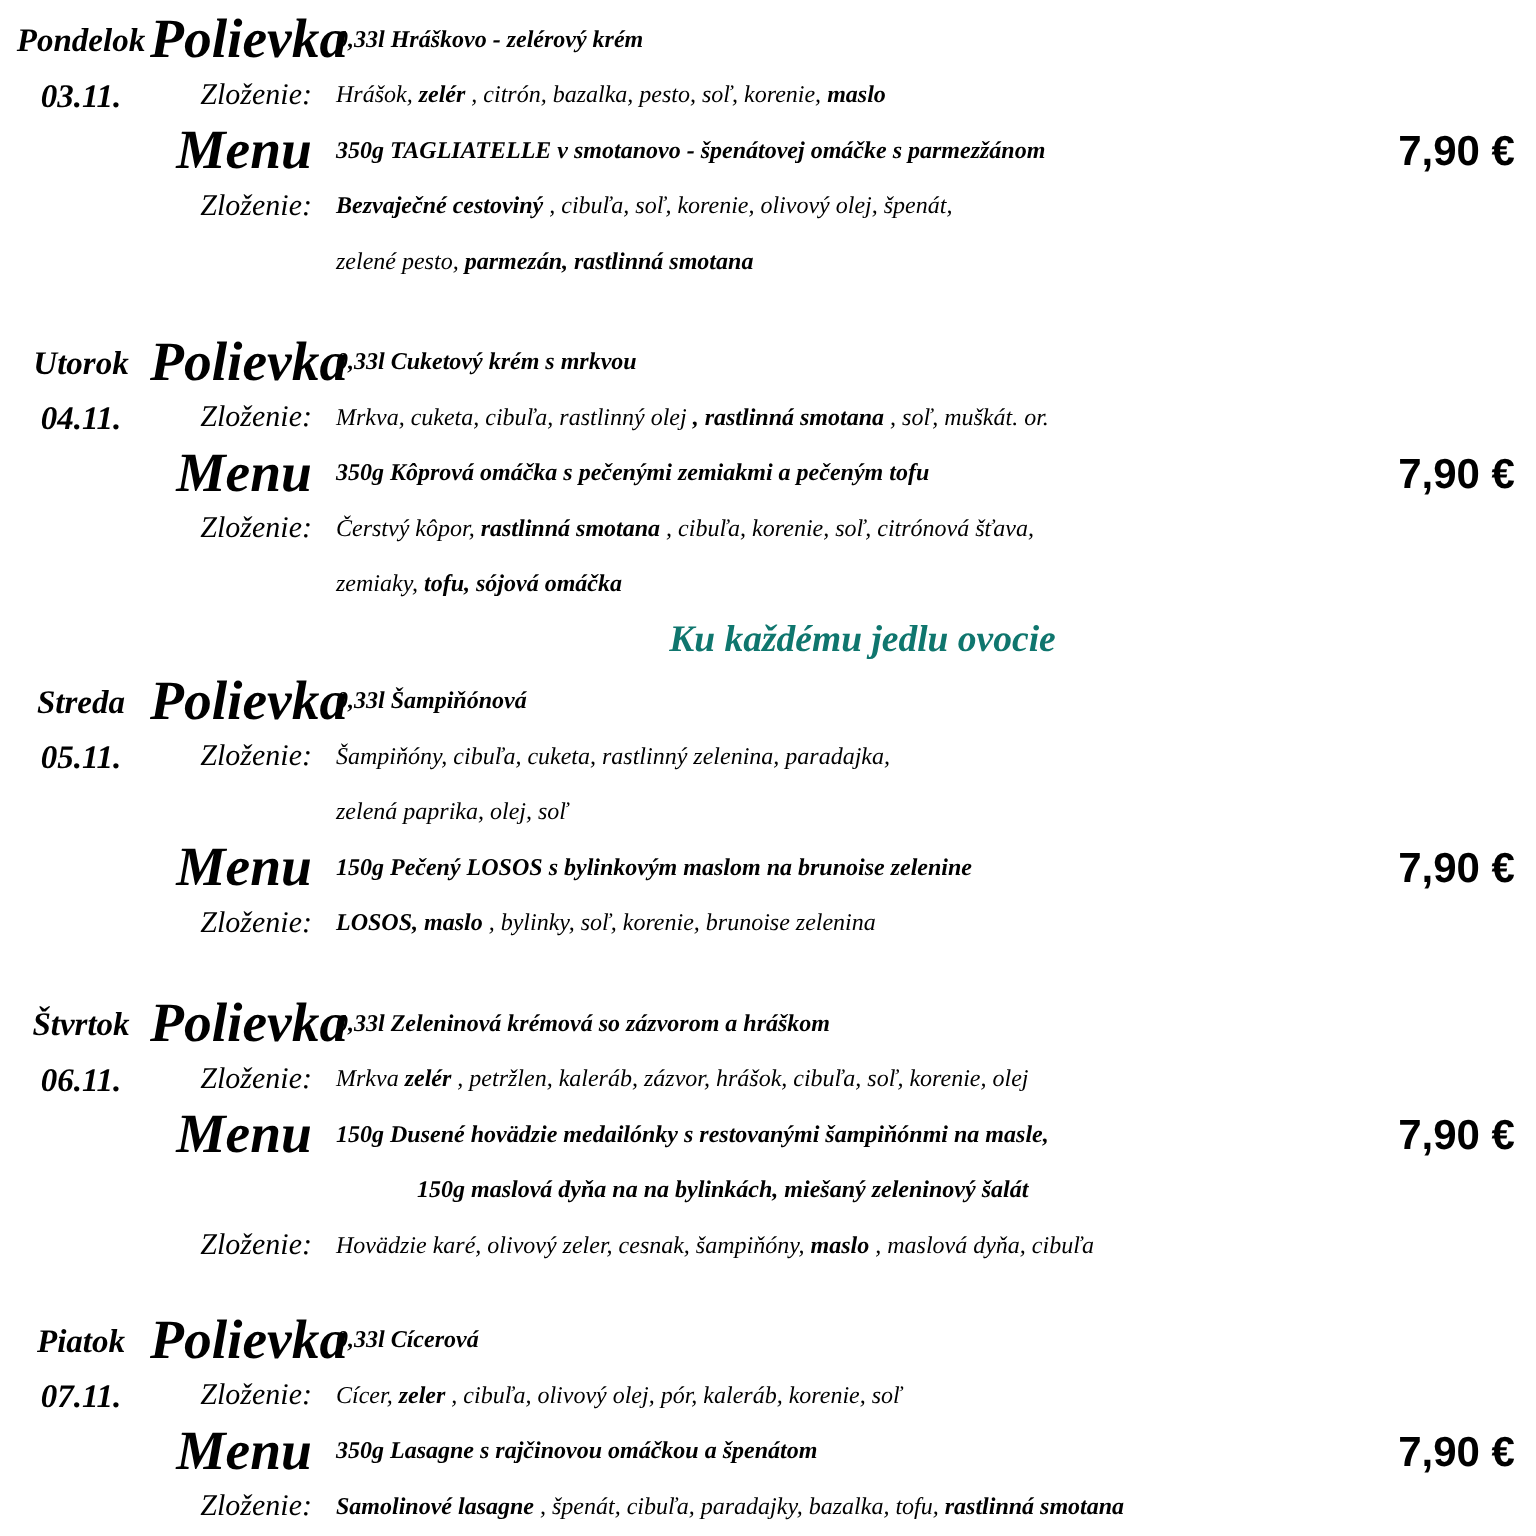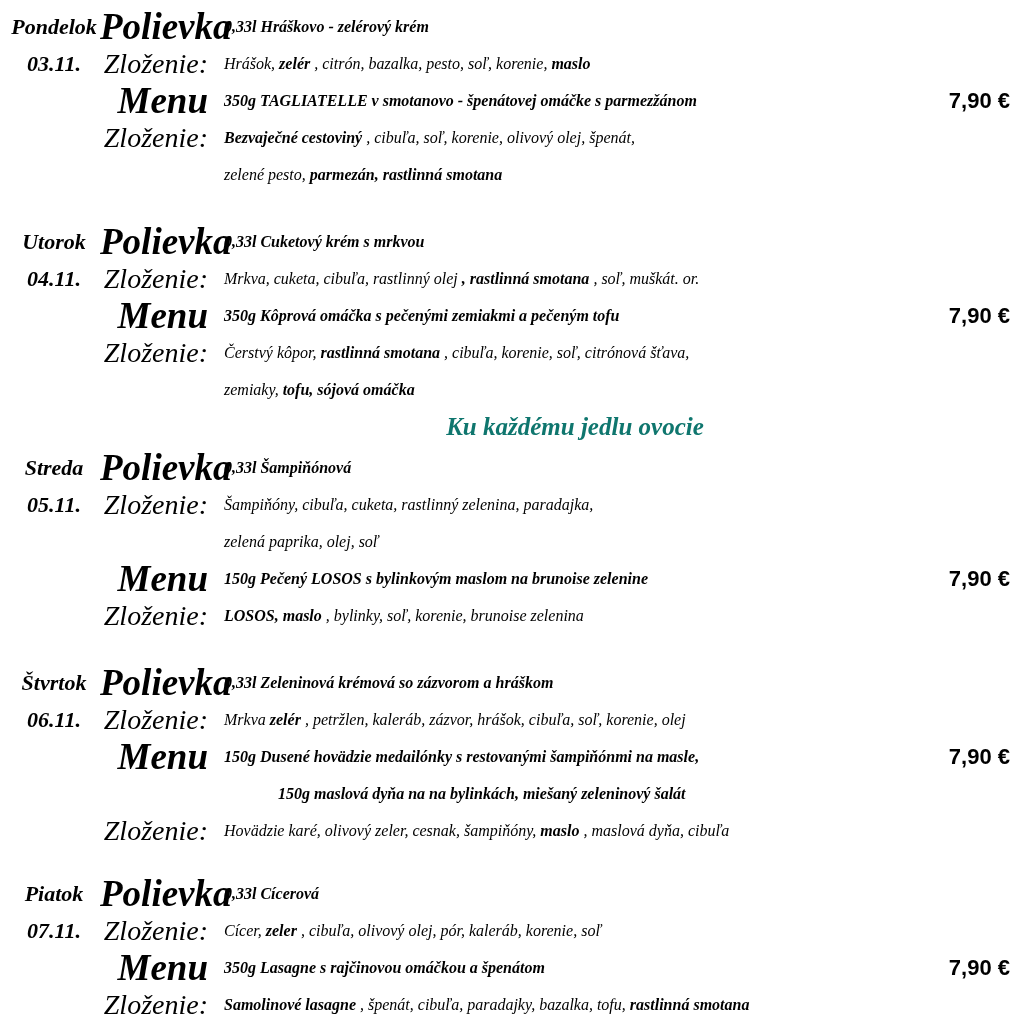--- a/index.html
+++ b/index.html
@@ -24,37 +24,37 @@
   section.day-section:nth-of-type(5){ margin-top:26px; }
 
   .day-name, .day-date {
     text-align:center;
     font-style:italic;
     font-weight:bold;
     font-size:22px;
   }
   .row-label { text-align:right; font-style:italic; white-space:nowrap; }
   .row-label.script { font-weight:bold; font-size:37px; }
-  .row-label.zloz   { font-size:28px; }
+  .row-label.zloz   { font-size:20px; }
 
   .content {
     font-style:italic;
     font-size:16px;
     padding-left:16px;
     white-space:nowrap;
   }
   .content b, .content.dish { font-weight:bold; }
   .content.indent { padding-left:70px; }
 
   .price {
     text-align:right;
     font-family:"Liberation Sans", sans-serif;
     font-style:normal;
     font-weight:bold;
-    font-size:22px;
+    font-size:28px;
     white-space:nowrap;
   }
 
   .fruit-note {
     width:710px;
     margin-left:212px;
     height:37px;
     line-height:37px;
     text-align:center;
     font-weight:bold;

